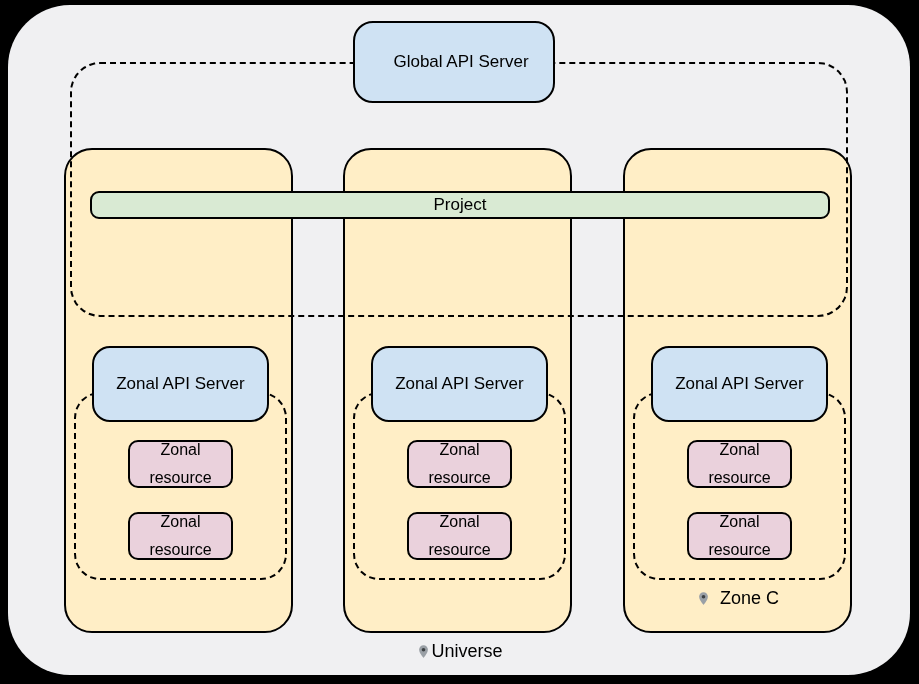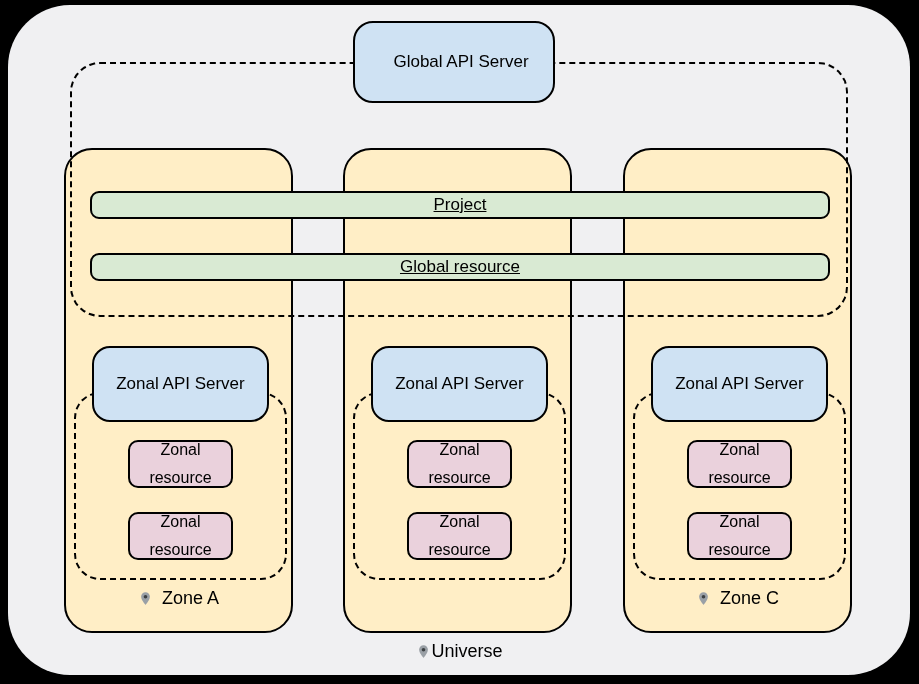--- a/index.html
+++ b/index.html
@@ -50,21 +50,20 @@
     left: 90px;
     width: 740px;
     height: 28px;
     background: #d9ead3;
     border: 2px solid #000;
     border-radius: 9px;
     display: flex;
     align-items: center;
     justify-content: center;
     font-size: 17px;
-    text-decoration: underline;
   }
   .bar-project { top: 191px; }
   .bar-global-resource { top: 253px; }
 
   .global-api {
     position: absolute;
     left: 353px; top: 21px;
     width: 202px; height: 82px;
     background: #cfe2f3;
     border: 2px solid #000;
@@ -147,27 +146,20 @@
   <div class="zone zone-a">
     <div class="inner-dashed"></div>
     <div class="zonal-api">
       <span>Zonal API Server</span>
     </div>
     <div class="zonal-resource res-1">
       <span>Zonal resource</span>
     </div>
     <div class="zonal-resource res-2">
       <span>Zonal resource</span>
-    </div>
-    <div class="zone-label">
-      <svg class="pin-icon" width="15" height="21" viewBox="0 0 24 24">
-        <path d="M12 2C8.1 2 5 5.1 5 9c0 5.2 7 13 7 13s7-7.8 7-13c0-3.9-3.1-7-7-7z" fill="#9aa0a6"></path>
-        <circle cx="12" cy="9.2" r="2.9" fill="#3c4043"></circle>
-      </svg>
-      <span>Zone A</span>
     </div>
   </div>
 
   <div class="zone zone-b">
     <div class="inner-dashed"></div>
     <div class="zonal-api">
       <span>Zonal API Server</span>
     </div>
     <div class="zonal-resource res-1">
       <span>Zonal resource</span>
@@ -195,23 +187,20 @@
       </svg>
       <span>Zone C</span>
     </div>
   </div>
 
   <div class="global-dashed"></div>
 
   <div class="bar bar-project">
     <span>Project</span>
   </div>
-  <div class="bar bar-global-resource">
-    <span>Global resource</span>
-  </div>
 
   <div class="global-api">
     <span>Global API Server</span>
   </div>
 
   <div class="universe-label">
     <svg class="pin-icon" width="15" height="21" viewBox="0 0 24 24">
       <path d="M12 2C8.1 2 5 5.1 5 9c0 5.2 7 13 7 13s7-7.8 7-13c0-3.9-3.1-7-7-7z" fill="#9aa0a6"></path>
       <circle cx="12" cy="9.2" r="2.9" fill="#3c4043"></circle>
     </svg>

